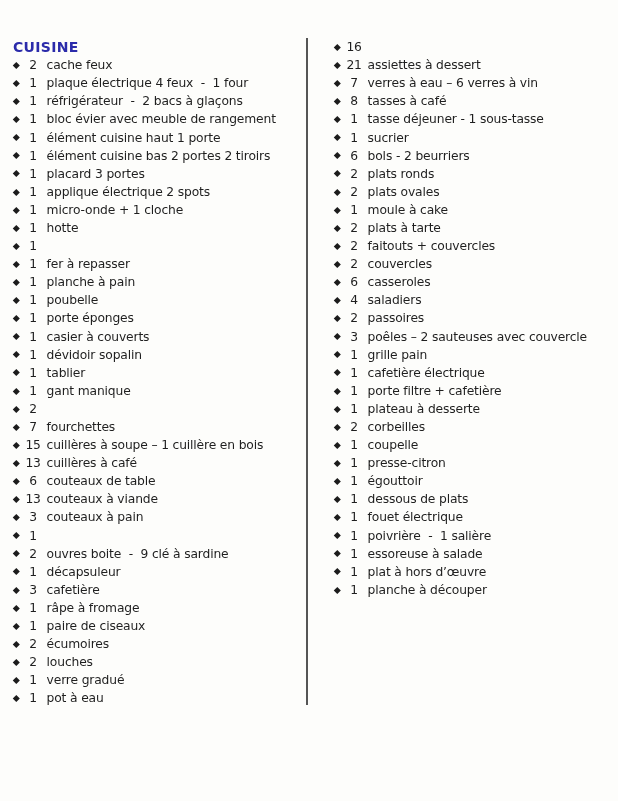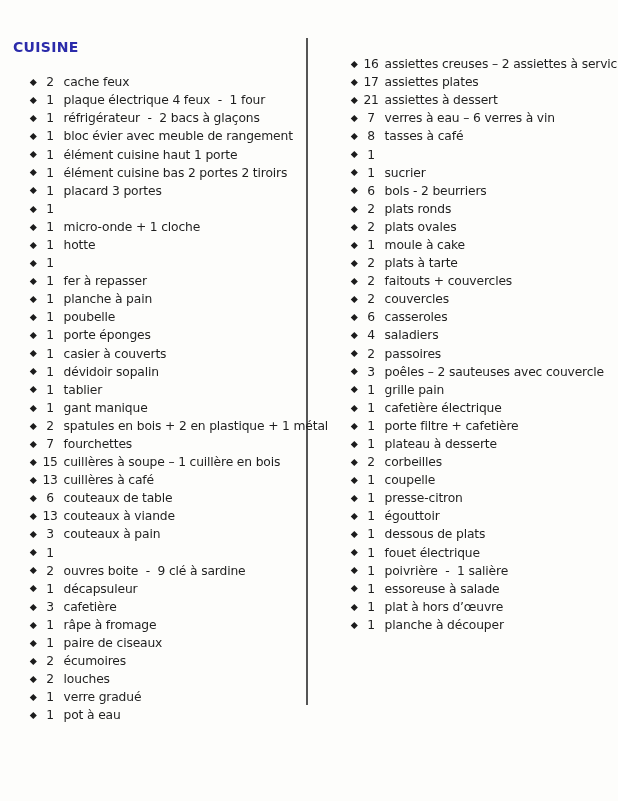--- a/index.html
+++ b/index.html
@@ -33,21 +33,21 @@
   .page-title {
     margin: 0;
     height: 18.1px;
     line-height: 18.1px;
     font-size: 14px;
     font-weight: bold;
     letter-spacing: 0.3px;
     color: var(--title-color, #2b2baa);
   }
   ul.list {
-    margin: 17px;
+    margin: 0;
     padding: 0;
     list-style: none;
   }
   .item {
     display: flex;
     align-items: center;
     height: 18.1px;
     font-size: 12.3px;
     letter-spacing: -0.15px;
   }
@@ -110,20 +110,21 @@
           <span class="label">élément cuisine bas 2 portes 2 tiroirs</span>
         </li>
         <li class="item">
           <span class="bullet"></span>
           <span class="qty">1</span>
           <span class="label">placard 3 portes</span>
         </li>
         <li class="item">
           <span class="bullet"></span>
           <span class="qty">1</span>
+          <span class="label">applique électrique 2 spots</span>
         </li>
         <li class="item">
           <span class="bullet"></span>
           <span class="qty">1</span>
           <span class="label">micro-onde + 1 cloche</span>
         </li>
         <li class="item">
           <span class="bullet"></span>
           <span class="qty">1</span>
           <span class="label">hotte</span>
@@ -168,21 +169,20 @@
           <span class="label">tablier</span>
         </li>
         <li class="item">
           <span class="bullet"></span>
           <span class="qty">1</span>
           <span class="label">gant manique</span>
         </li>
         <li class="item">
           <span class="bullet"></span>
           <span class="qty">2</span>
-          <span class="label">spatules en bois + 2 en plastique + 1 métal</span>
         </li>
         <li class="item">
           <span class="bullet"></span>
           <span class="qty">7</span>
           <span class="label">fourchettes</span>
         </li>
         <li class="item">
           <span class="bullet"></span>
           <span class="qty">15</span>
           <span class="label">cuillères à soupe – 1 cuillère en bois</span>
@@ -257,45 +257,40 @@
           <span class="label">pot à eau</span>
         </li>
       </ul>
   </div>
 
   <div class="col col-right">
     <ul class="list" id="list-right">
         <li class="item">
           <span class="bullet"></span>
           <span class="qty">16</span>
-          <span class="label">assiettes creuses – 2 assiettes à service</span>
-        </li>
-        <li class="item">
-          <span class="bullet"></span>
-          <span class="qty">17</span>
-          <span class="label">assiettes plates</span>
         </li>
         <li class="item">
           <span class="bullet"></span>
           <span class="qty">21</span>
           <span class="label">assiettes à dessert</span>
         </li>
         <li class="item">
           <span class="bullet"></span>
           <span class="qty">7</span>
           <span class="label">verres à eau – 6 verres à vin</span>
         </li>
         <li class="item">
           <span class="bullet"></span>
           <span class="qty">8</span>
           <span class="label">tasses à café</span>
         </li>
         <li class="item">
           <span class="bullet"></span>
           <span class="qty">1</span>
+          <span class="label">tasse déjeuner - 1 sous-tasse</span>
         </li>
         <li class="item">
           <span class="bullet"></span>
           <span class="qty">1</span>
           <span class="label">sucrier</span>
         </li>
         <li class="item">
           <span class="bullet"></span>
           <span class="qty">6</span>
           <span class="label">bols - 2 beurriers</span>

